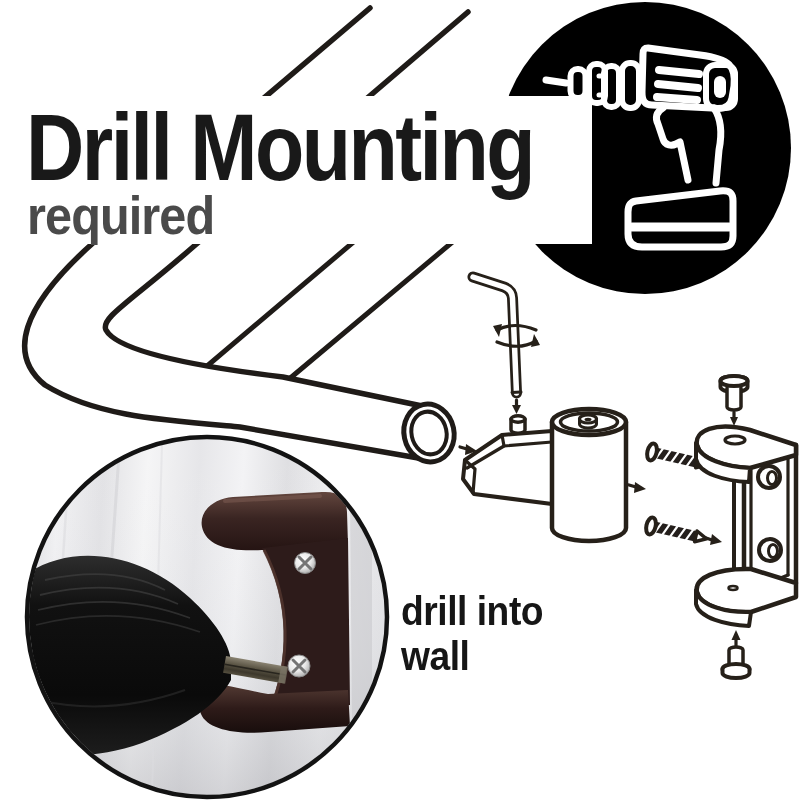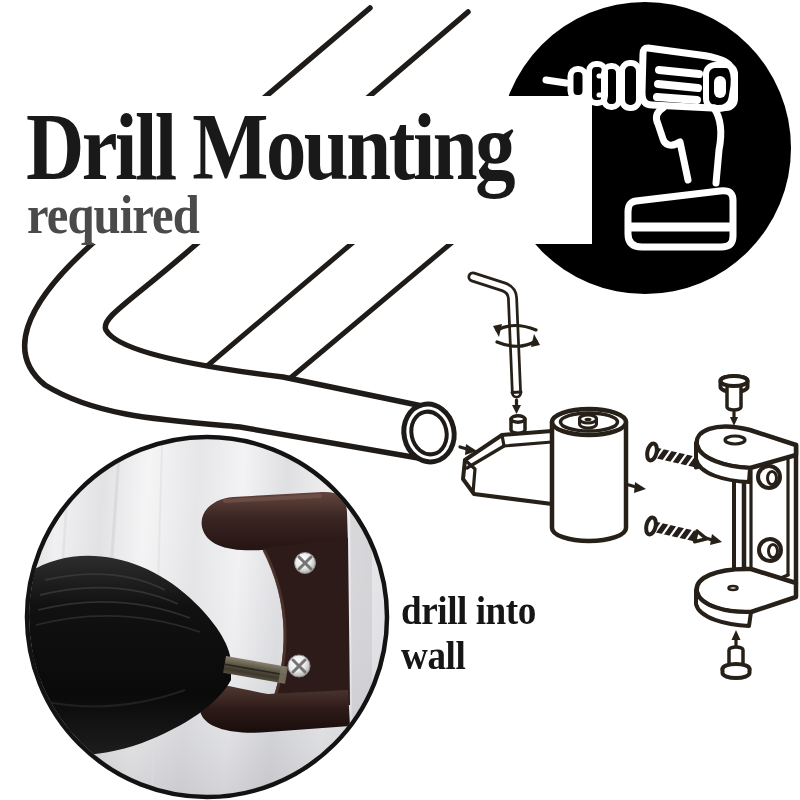--- a/index.html
+++ b/index.html
@@ -1,17 +1,17 @@
 <!DOCTYPE html>
 <html><head>
 <meta charset="utf-8">
 <style>
   html,body{margin:0;padding:0;background:#fff;}
   .stage{position:relative;width:800px;height:800px;background:#ffffff;overflow:hidden;
-         font-family:Liberation Serif, serif;}
+         font-family:Liberation Sans, sans-serif;}
   .stage svg{position:absolute;left:0;top:0;}
   .title{position:absolute;left:26px;top:100px;font-size:95px;font-weight:700;
          letter-spacing:-3px;color:#191919;white-space:nowrap;
          transform:scaleX(0.85);transform-origin:0 0;line-height:1;}
   .subtitle{position:absolute;left:27px;top:188px;font-size:54px;font-weight:700;
          letter-spacing:-1px;color:#4a4a4a;white-space:nowrap;
          transform:scaleX(0.90);transform-origin:0 0;line-height:1;}
   .caption{position:absolute;left:401px;top:589px;font-size:40px;font-weight:700;
          letter-spacing:-0.5px;color:#161616;line-height:1.12;
          transform:scaleX(0.93);transform-origin:0 0;}

